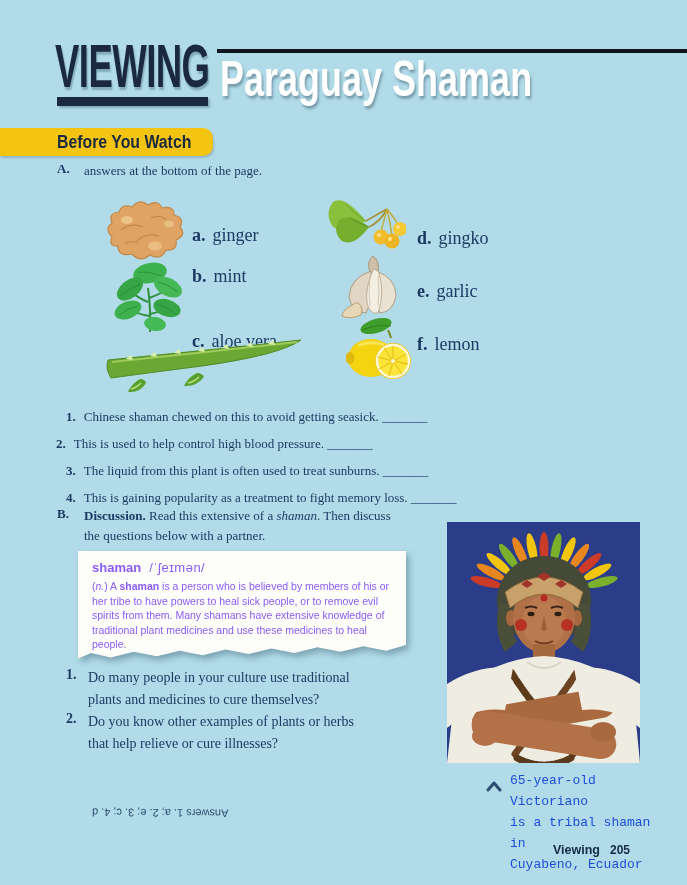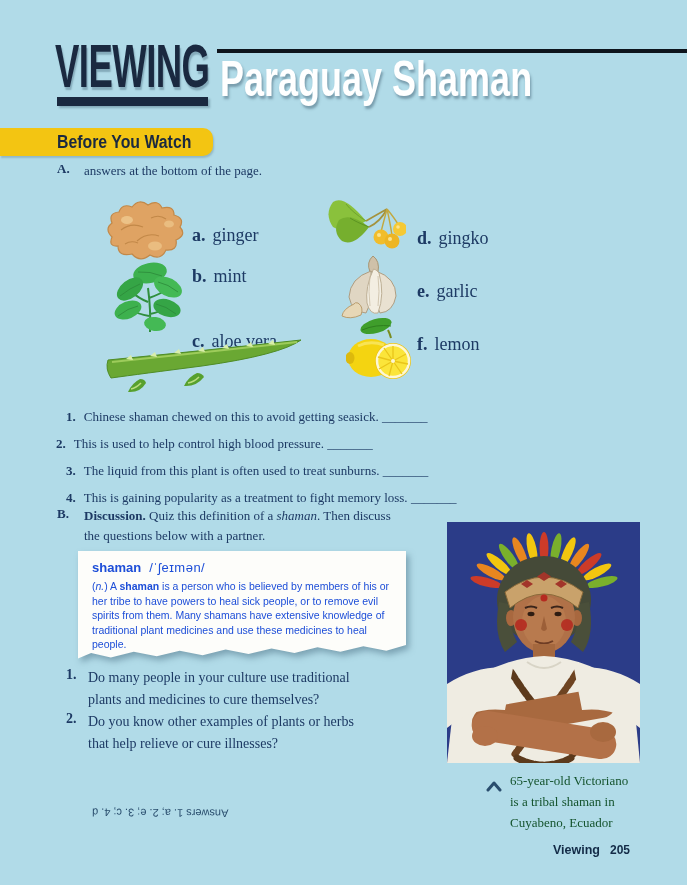--- a/index.html
+++ b/index.html
@@ -37,32 +37,32 @@
   .qa{font-size:13px;line-height:17px;white-space:nowrap;}
   .qa .num{font-weight:bold;margin-right:8px;}
   .blank{letter-spacing:0;}
 
   
   .defbox-wrap{left:78px;top:551px;width:328px;height:112px;
                filter:drop-shadow(3px 4px 3px rgba(70,105,125,.5));}
   .defbox{width:100%;height:100%;background:#fdfdfa;
     clip-path:polygon(0% 0%,100% 0%,100% 84%,94% 89%,87% 85%,80% 90%,73% 86%,66% 91%,59% 87%,
       52% 92%,45% 88%,38% 93%,31% 89%,24% 94%,17% 90%,10% 95%,4% 91%,0% 96%);}
-  .def-content{padding:9px 13px 0 14px;font-family:"Liberation Sans",sans-serif;color:#1d4ed8;}
+  .def-content{padding:9px 13px 0 14px;font-family:"Liberation Sans",sans-serif;color:#8b5cf6;}
   .def-head{font-size:13px;font-weight:bold;}
   .def-pron{font-weight:normal;margin-left:8px;letter-spacing:.5px;}
   .def-body{font-size:10.5px;line-height:14.5px;margin-top:4px;}
 
   
   .qb{font-size:14px;line-height:22px;}
   .qb-num{font-size:14px;font-weight:bold;}
 
   
-  .cap-text{left:510px;top:770px;width:150px;font-family:Liberation Serif, serif;
-            font-size:13px;line-height:21px;color:#14532d;}
+  .cap-text{left:510px;top:770px;width:150px;font-family:Liberation Mono, monospace;
+            font-size:13px;line-height:21px;color:#1d4ed8;}
 
   
   .answers{left:92px;top:807px;font-family:"Liberation Sans",sans-serif;font-size:11px;
            color:#2a4e6e;transform:rotate(180.5deg);white-space:nowrap;}
 
   
   .footer{left:553px;top:843px;font-family:"Liberation Sans",sans-serif;font-weight:bold;
           color:#132b47;display:flex;align-items:baseline;gap:10px;}
   .footer .f-label{font-size:12.5px;}
   .footer .f-page{font-size:12px;}
@@ -191,21 +191,21 @@
   </div>
   <div class="abs qa" style="left:66px;top:462px;">
     <span class="num">3.</span><span>The liquid from this plant is often used to treat sunburns.</span> <span class="blank">_______</span>
   </div>
   <div class="abs qa" style="left:66px;top:489px;">
     <span class="num">4.</span><span>This is gaining popularity as a treatment to fight memory loss.</span> <span class="blank">_______</span>
   </div>
 
   <div class="abs act-letter" style="left:57px;top:506px;">B.</div>
   <div class="abs act-body" style="left:84px;top:506px;">
-    <div><span class="bold">Discussion.</span> <span>Quiz this definition of a </span><span class="ital">shaman</span><span>. Then discuss</span></div>
+    <div><span class="bold">Discussion.</span> <span>Read this extensive of a </span><span class="ital">shaman</span><span>. Then discuss</span></div>
     <div>the questions below with a partner.</div>
   </div>
 
   <div class="abs defbox-wrap">
     <div class="defbox">
       <div class="def-content">
         <div class="def-head">
           <span>shaman</span><span class="def-pron">/ˈʃeɪmən/</span>
         </div>
         <div class="def-body">

